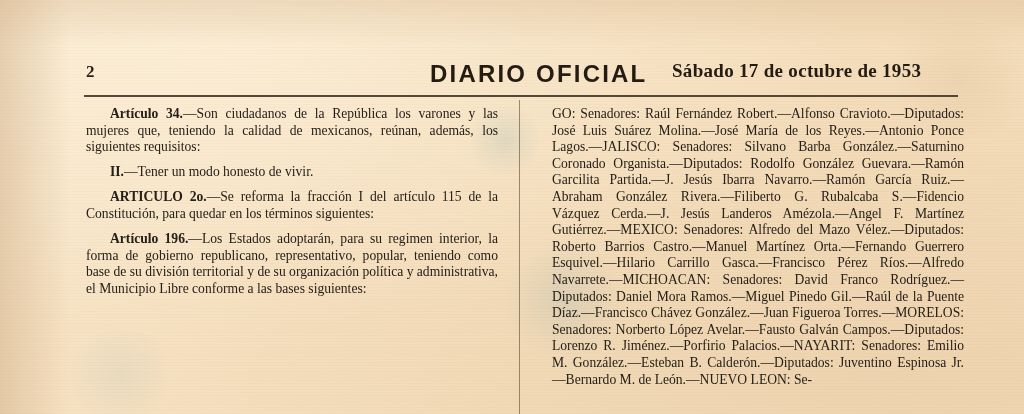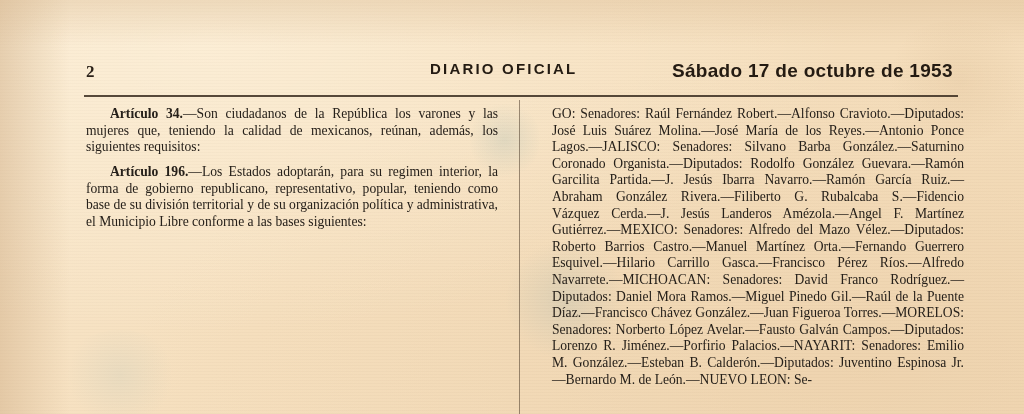--- a/index.html
+++ b/index.html
@@ -41,29 +41,29 @@
     font-size: 17px;
     color: #2b2118;
     letter-spacing: 0.5px;
   }
   .masthead-title {
     position: absolute;
     left: 430px;
     top: 60px;
     font-family: "Liberation Sans", sans-serif;
     font-weight: bold;
-    font-size: 15px;
+    font-size: 24px;
     letter-spacing: 2.2px;
     color: #241b12;
   }
   .masthead-date {
     position: absolute;
     left: 672px;
     top: 60px;
-    font-family: Liberation Sans, sans-serif;
+    font-family: Liberation Serif, serif;
     font-weight: bold;
     font-size: 19px;
     color: #241b12;
     letter-spacing: 0.3px;
   }
   .rule {
     position: absolute;
     left: 84px;
     right: 66px;
     top: 95px;
@@ -134,20 +134,22 @@
   <div class="blotch b4"></div>
 
   <div class="page-number">2</div>
   <div class="masthead-title">DIARIO OFICIAL</div>
   <div class="masthead-date">Sábado 17 de octubre de 1953</div>
   <div class="rule"></div>
   <div class="vrule"></div>
 
   <div class="col col-left">
     <p class="ind"><span class="lead">Artículo 34.</span><span>—Son ciudadanos de la República los varones y las mujeres que, teniendo la calidad de mexicanos, reúnan, además, los siguientes requisitos:</span></p>
+    <p class="ind"><span class="lead">II.</span><span>—Tener un modo honesto de vivir.</span></p>
+    <p class="ind"><span class="lead">ARTICULO 2o.</span><span>—Se reforma la fracción I del artículo 115 de la Constitución, para quedar en los términos siguientes:</span></p>
     <p class="ind"><span class="lead">Artículo 196.</span><span>—Los Estados adoptarán, para su regimen interior, la forma de gobierno republicano, representativo, popular, teniendo como base de su división territorial y de su organización política y administrativa, el Municipio Libre conforme a las bases siguientes:</span></p>
   </div>
 
   <div class="col col-right">
     <p><span>GO: Senadores: Raúl Fernández Robert.—Alfonso Cravioto.—Diputados: José Luis Suárez Molina.—José María de los Reyes.—Antonio Ponce Lagos.—JALISCO: Senadores: Silvano Barba González.—Saturnino Coronado Organista.—Diputados: Rodolfo González Guevara.—Ramón Garcilita Partida.—J. Jesús Ibarra Navarro.—Ramón García Ruiz.—Abraham González Rivera.—Filiberto G. Rubalcaba S.—Fidencio Vázquez Cerda.—J. Jesús Landeros Amézola.—Angel F. Martínez Gutiérrez.—MEXICO: Senadores: Alfredo del Mazo Vélez.—Diputados: Roberto Barrios Castro.—Manuel Martínez Orta.—Fernando Guerrero Esquivel.—Hilario Carrillo Gasca.—Francisco Pérez Ríos.—Alfredo Navarrete.—MICHOACAN: Senadores: David Franco Rodríguez.—Diputados: Daniel Mora Ramos.—Miguel Pinedo Gil.—Raúl de la Puente Díaz.—Francisco Chávez González.—Juan Figueroa Torres.—MORELOS: Senadores: Norberto López Avelar.—Fausto Galván Campos.—Diputados: Lorenzo R. Jiménez.—Porfirio Palacios.—NAYARIT: Senadores: Emilio M. González.—Esteban B. Calderón.—Diputados: Juventino Espinosa Jr.—Bernardo M. de León.—NUEVO LEON: Se-</span></p>
   </div>
 
   <div class="grain"></div>
   <div class="edge-left"></div>
   <div class="edge-top"></div>

